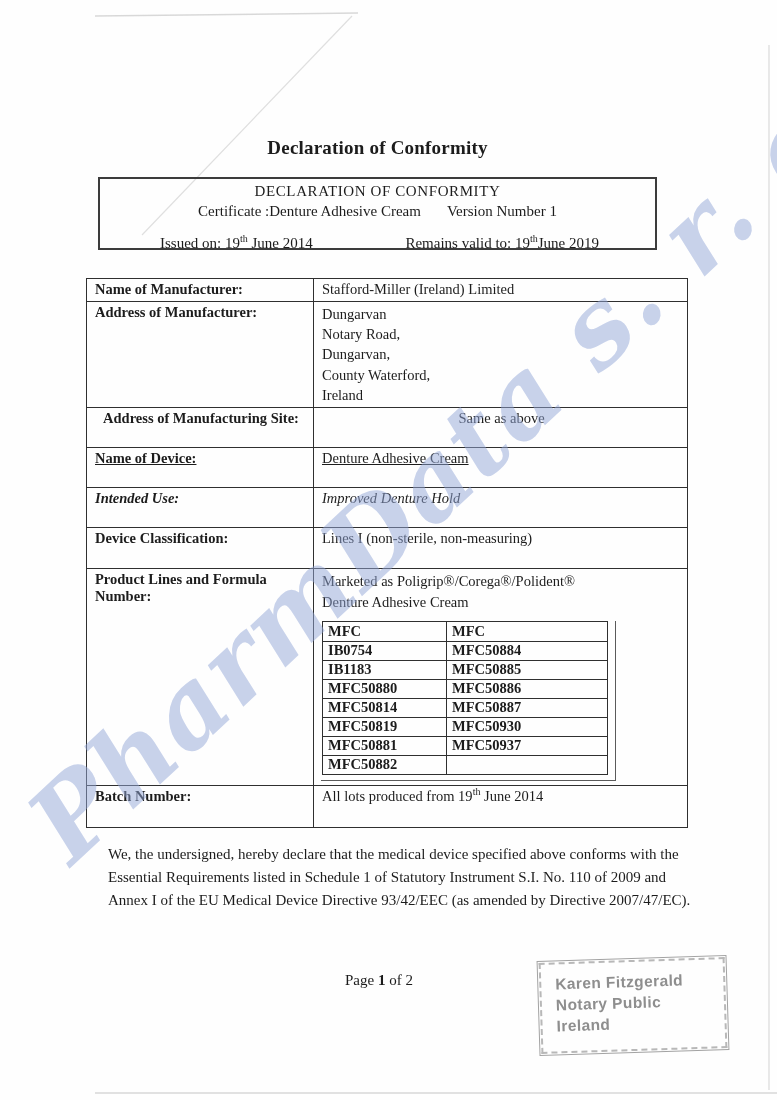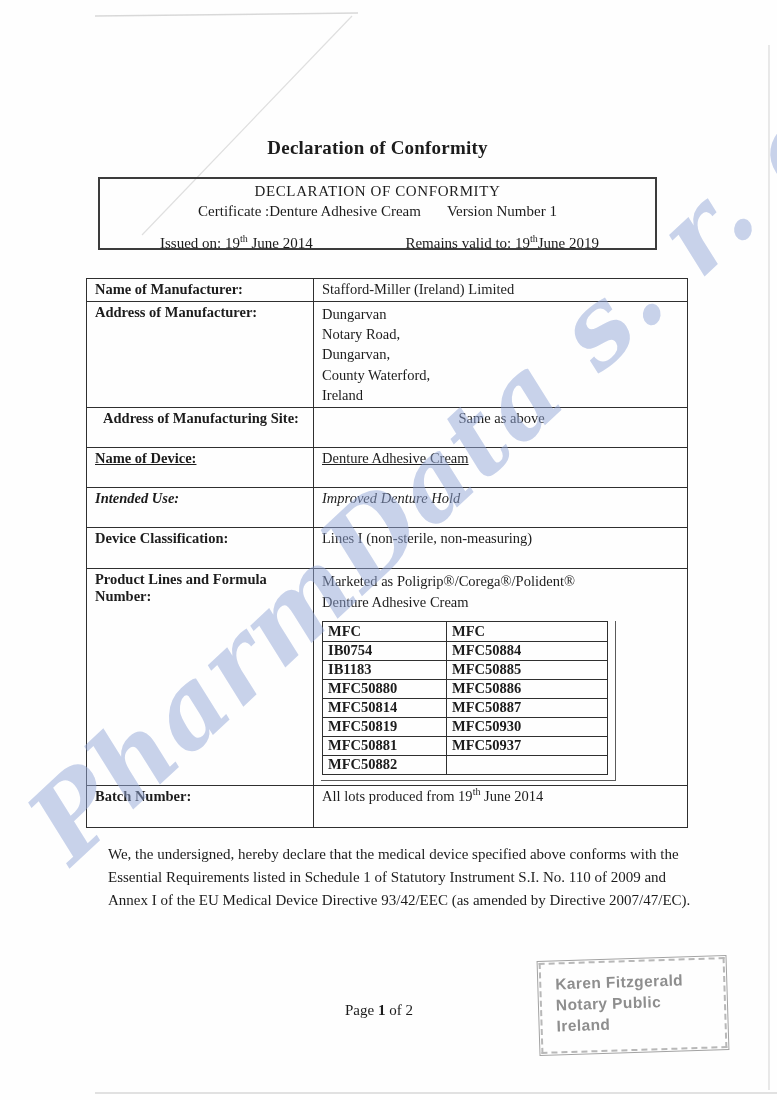--- a/index.html
+++ b/index.html
@@ -57,21 +57,21 @@
     text-align:left; font-weight:bold;
   }
   table.mfc-table th { font-weight:bold; }
   .mfc-c1 { width:113px; } .mfc-c2 { width:150px; }
 
   .declaration {
     position:absolute; top:843px; left:108px; width:600px;
     font-size:15px; line-height:23px;
   }
 
-  .page-num { position:absolute; top:972px; left:345px; font-size:15px;margin-top:30px; }
+  .page-num { position:absolute; top:972px; left:345px; font-size:15px; }
   .page-num .num { font-weight:bold; }
 
   .stamp {
     position:absolute; top:958px; left:538px; width:190px; height:95px;
     box-sizing:border-box; transform:rotate(-1.8deg);
     border:1.5px solid #a3a3a3;
     color:#8e8e8e; font-family:"Liberation Sans", sans-serif;
     font-weight:bold; font-size:15.5px; line-height:21px;
     letter-spacing:.4px; padding:12px 0 0 17px;
   }

